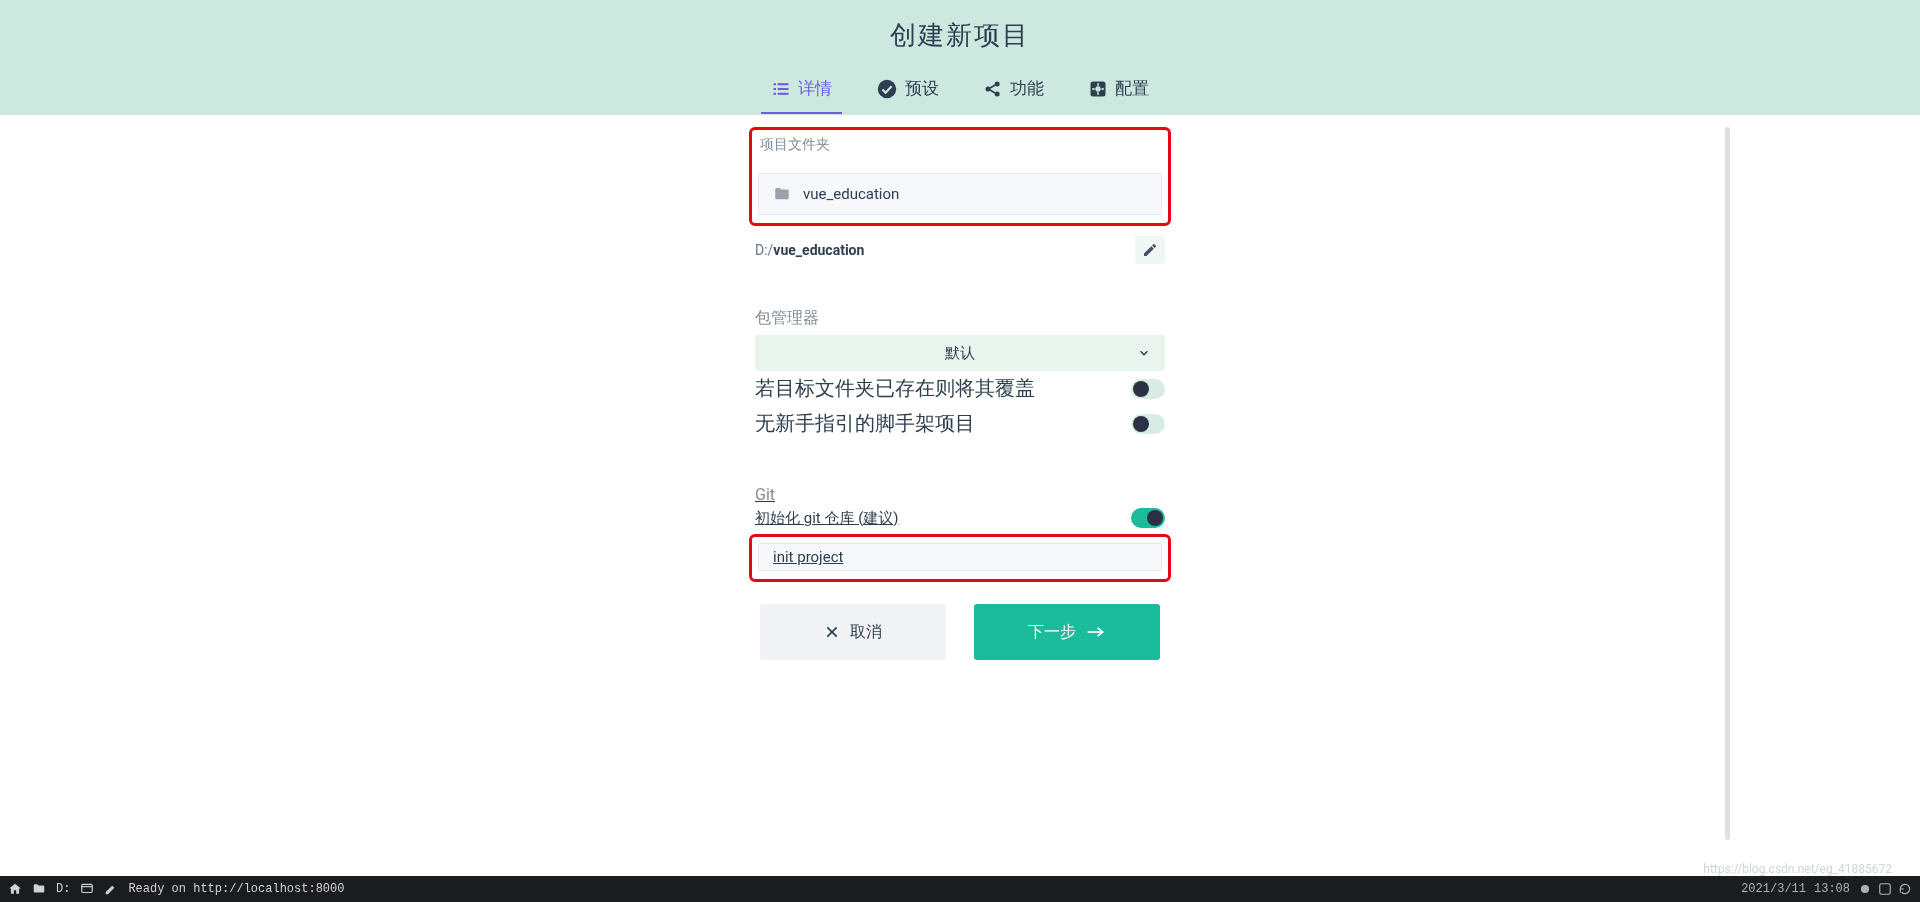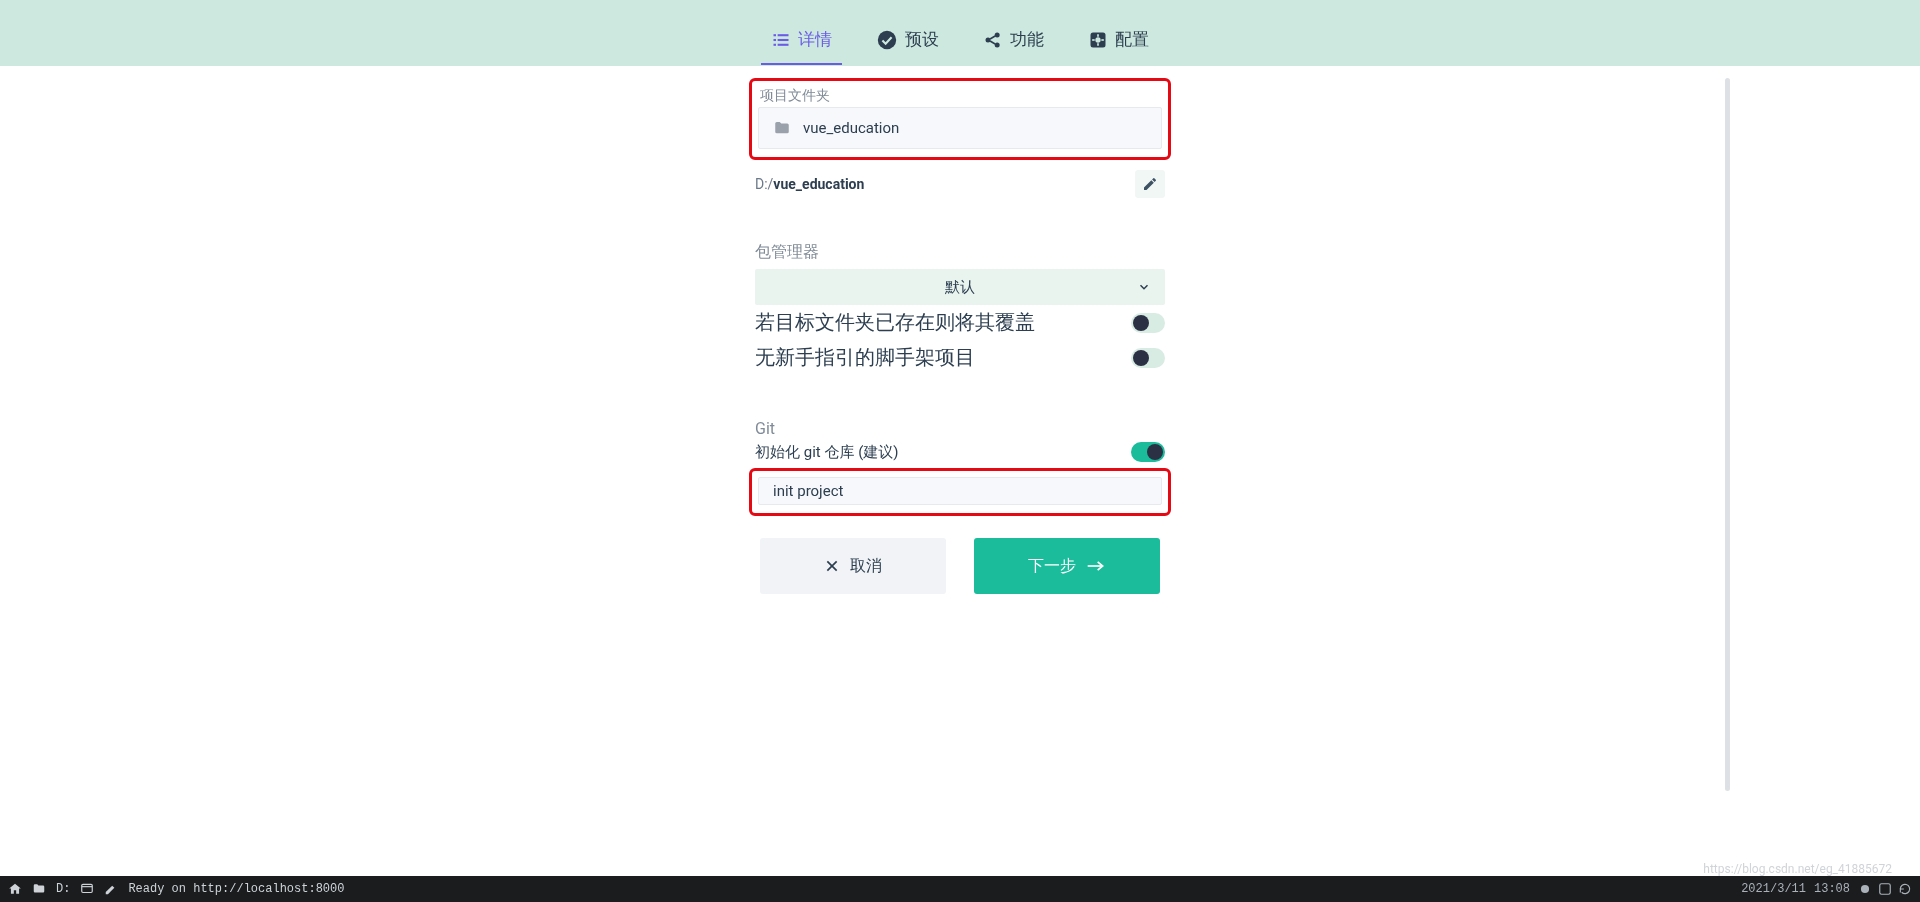--- a/index.html
+++ b/index.html
@@ -57,21 +57,21 @@
       padding-top: 12px;
       padding-bottom: 16px;
     }
     .content {
       max-width: 410px;
       margin: 0 auto;
     }
     .section-label {
       color: #808b98;
       font-size: 14px;
-      margin-bottom: 2px;
+      margin-bottom: 19px;
     }
     .section-heading {
       color: #808b98;
       font-size: 16px;
       margin-top: 44px;
       margin-bottom: 4px;
     }
     .input-box {
       background: #f7f8fb;
       border: 1px solid #e6e9ed;
@@ -151,21 +151,21 @@
       content: ""; position: absolute; left: 2px; top: 2px;
       width: 16px; height: 16px; border-radius: 50%;
       background: #2c3044;
     }
     .toggle.on { background: #1abc9c; }
     .toggle.on::after {
       content: ""; position: absolute; right: 2px; top: 2px;
       width: 16px; height: 16px; border-radius: 50%;
       background: #2c3044;
     }
-    .git-section { margin-top: 44px; }
+    .git-section { margin-top: 44px; text-decoration: underline; }
     .git-section .git-init-row {
       display: flex; justify-content: space-between; align-items: center;
       font-size: 15px; color: #2c3e50;
     }
     .button-row {
       display: flex;
       justify-content: center;
       gap: 28px;
       margin-top: 22px;
     }
@@ -222,20 +222,21 @@
     .git-section .highlight-box .input-box { height: 28px; }
     .git-section .highlight-box .input-box input { font-size: 15px; }
     .folder-icon { display:inline-flex; }
     .status-right-sm-icons { display:flex; gap:6px; align-items:center;}
     .status-right-sm-icons svg { width:14px;height:14px;color:#aab1b9;}
   </style>
 </head>
 <body>
 
 <div class="header">
+  <div class="header-title">创建新项目</div>
   <div class="tabs">
     <div class="tab active">
       <span class="tab-icon">
         <svg viewBox="0 0 24 24" fill="currentColor">
             <rect x="3" y="5" width="3" height="2.5"></rect>
             <rect x="8" y="5" width="13" height="2.5"></rect>
             <rect x="3" y="10.75" width="3" height="2.5"></rect>
             <rect x="8" y="10.75" width="13" height="2.5"></rect>
             <rect x="3" y="16.5" width="3" height="2.5"></rect>
             <rect x="8" y="16.5" width="13" height="2.5"></rect>

